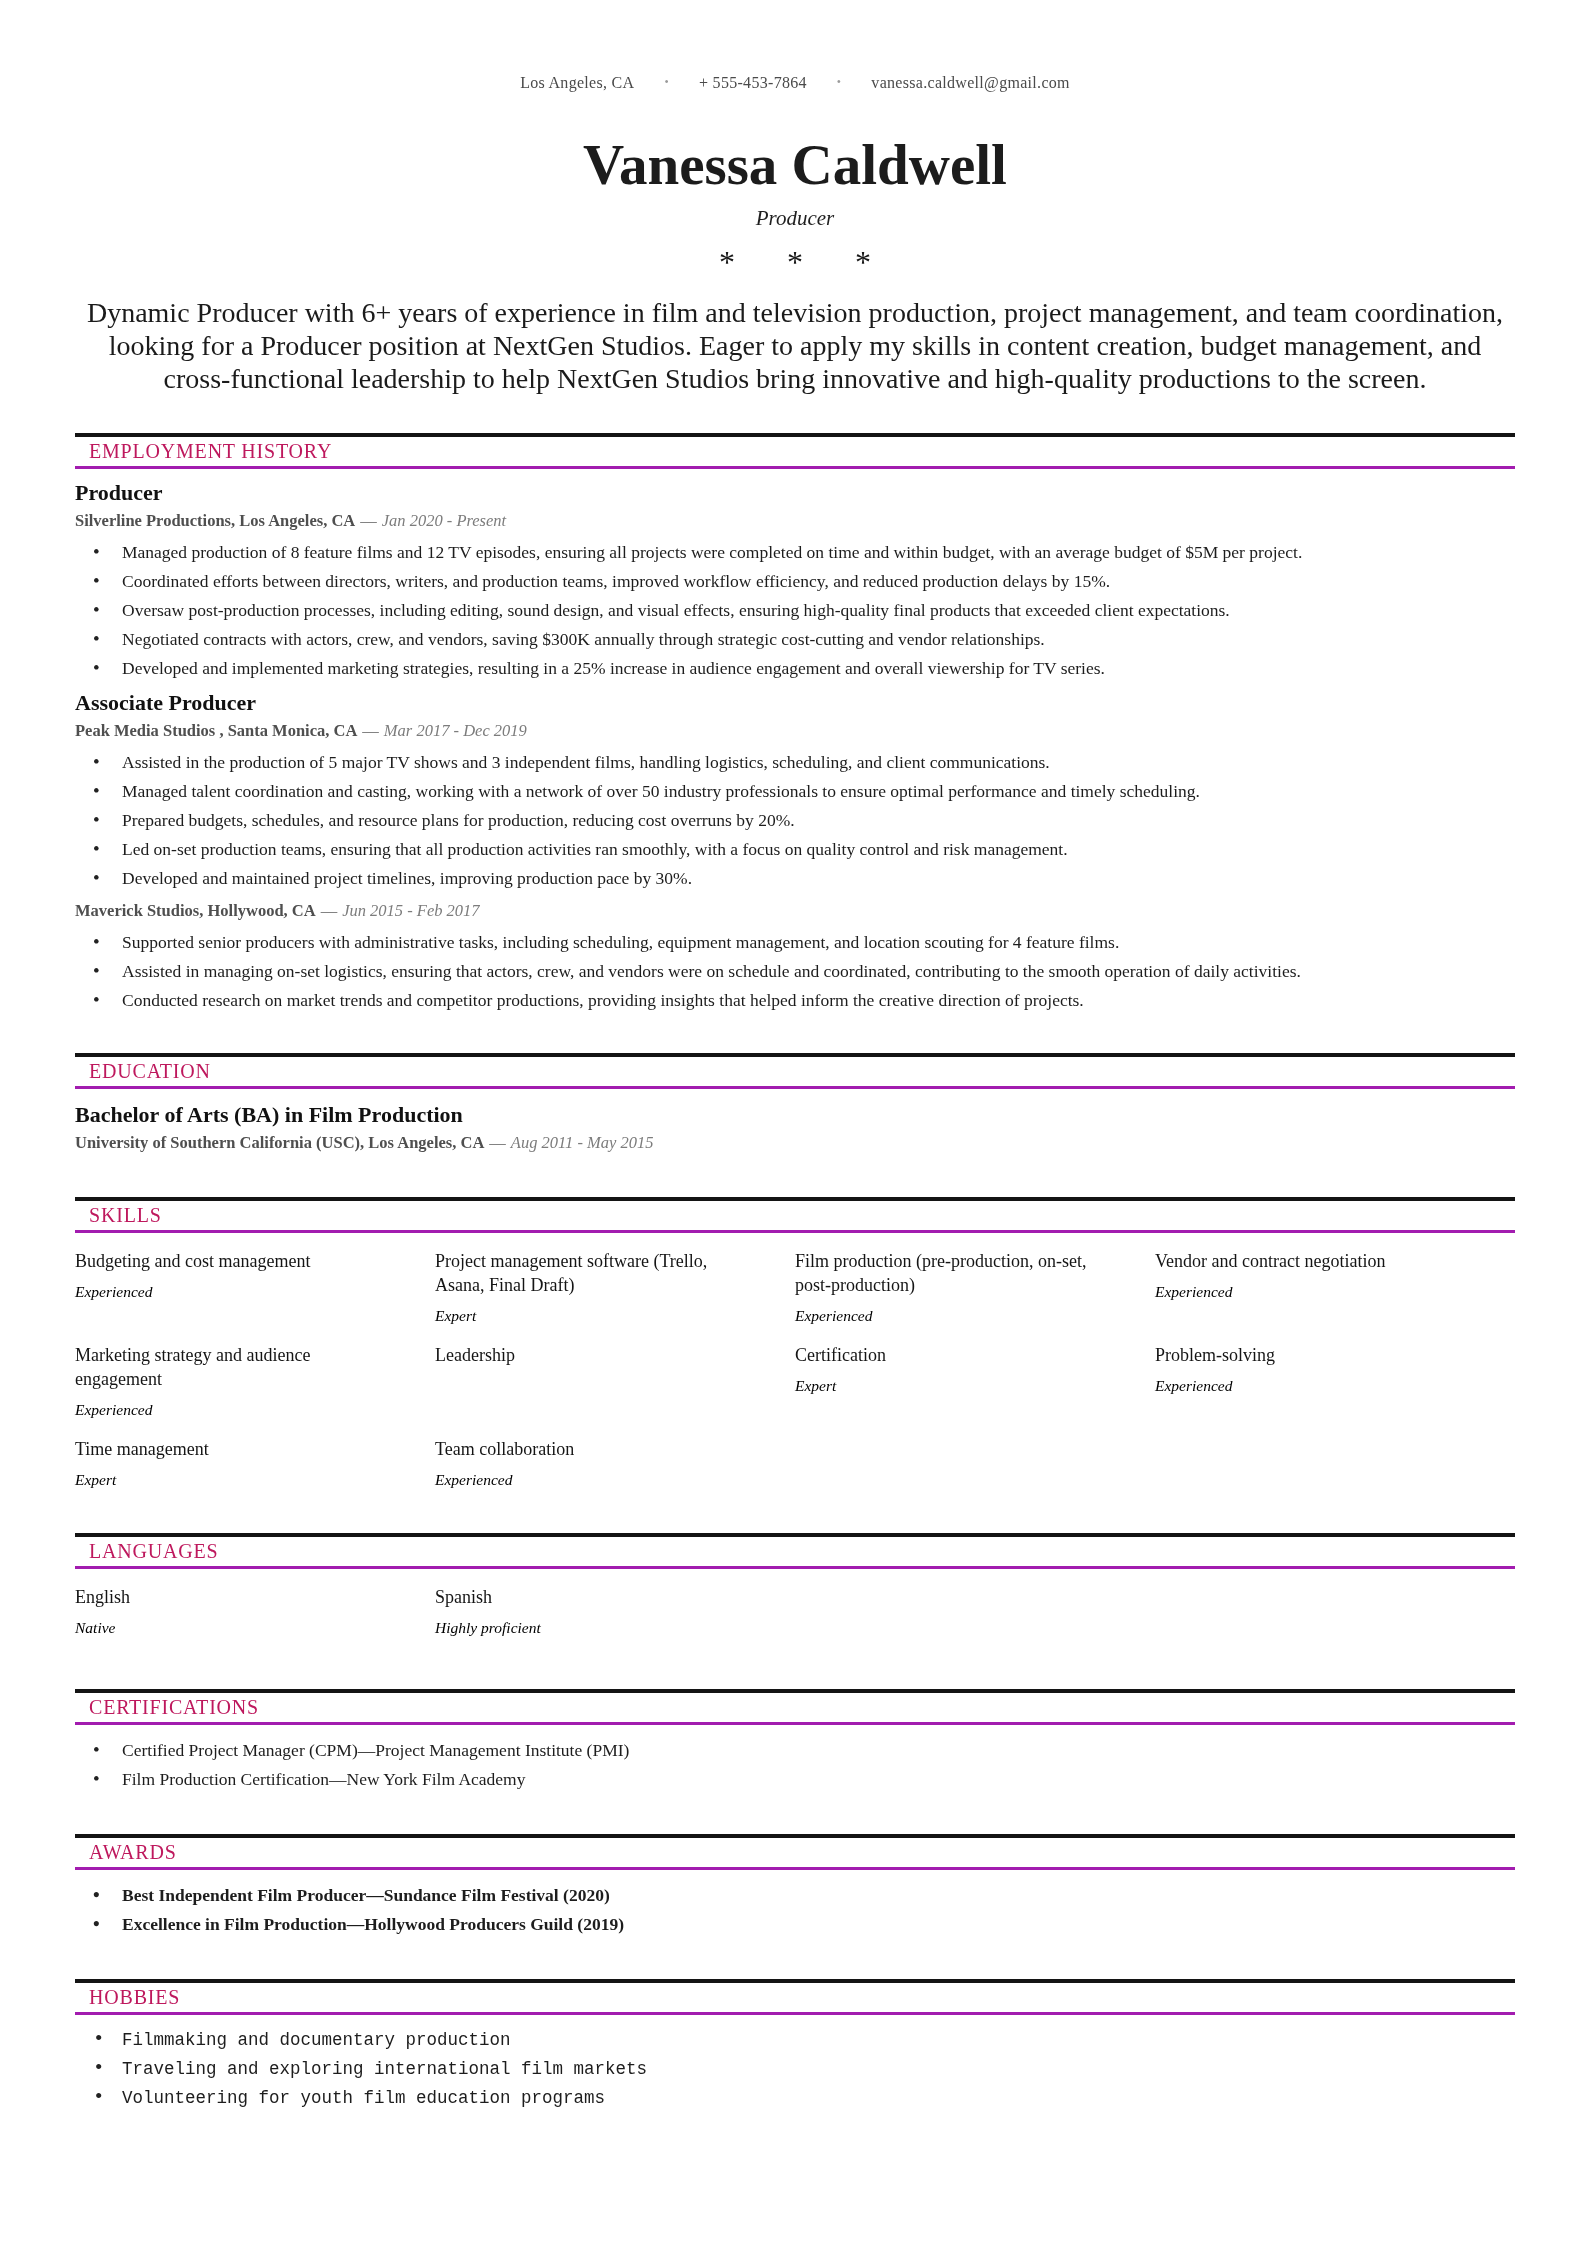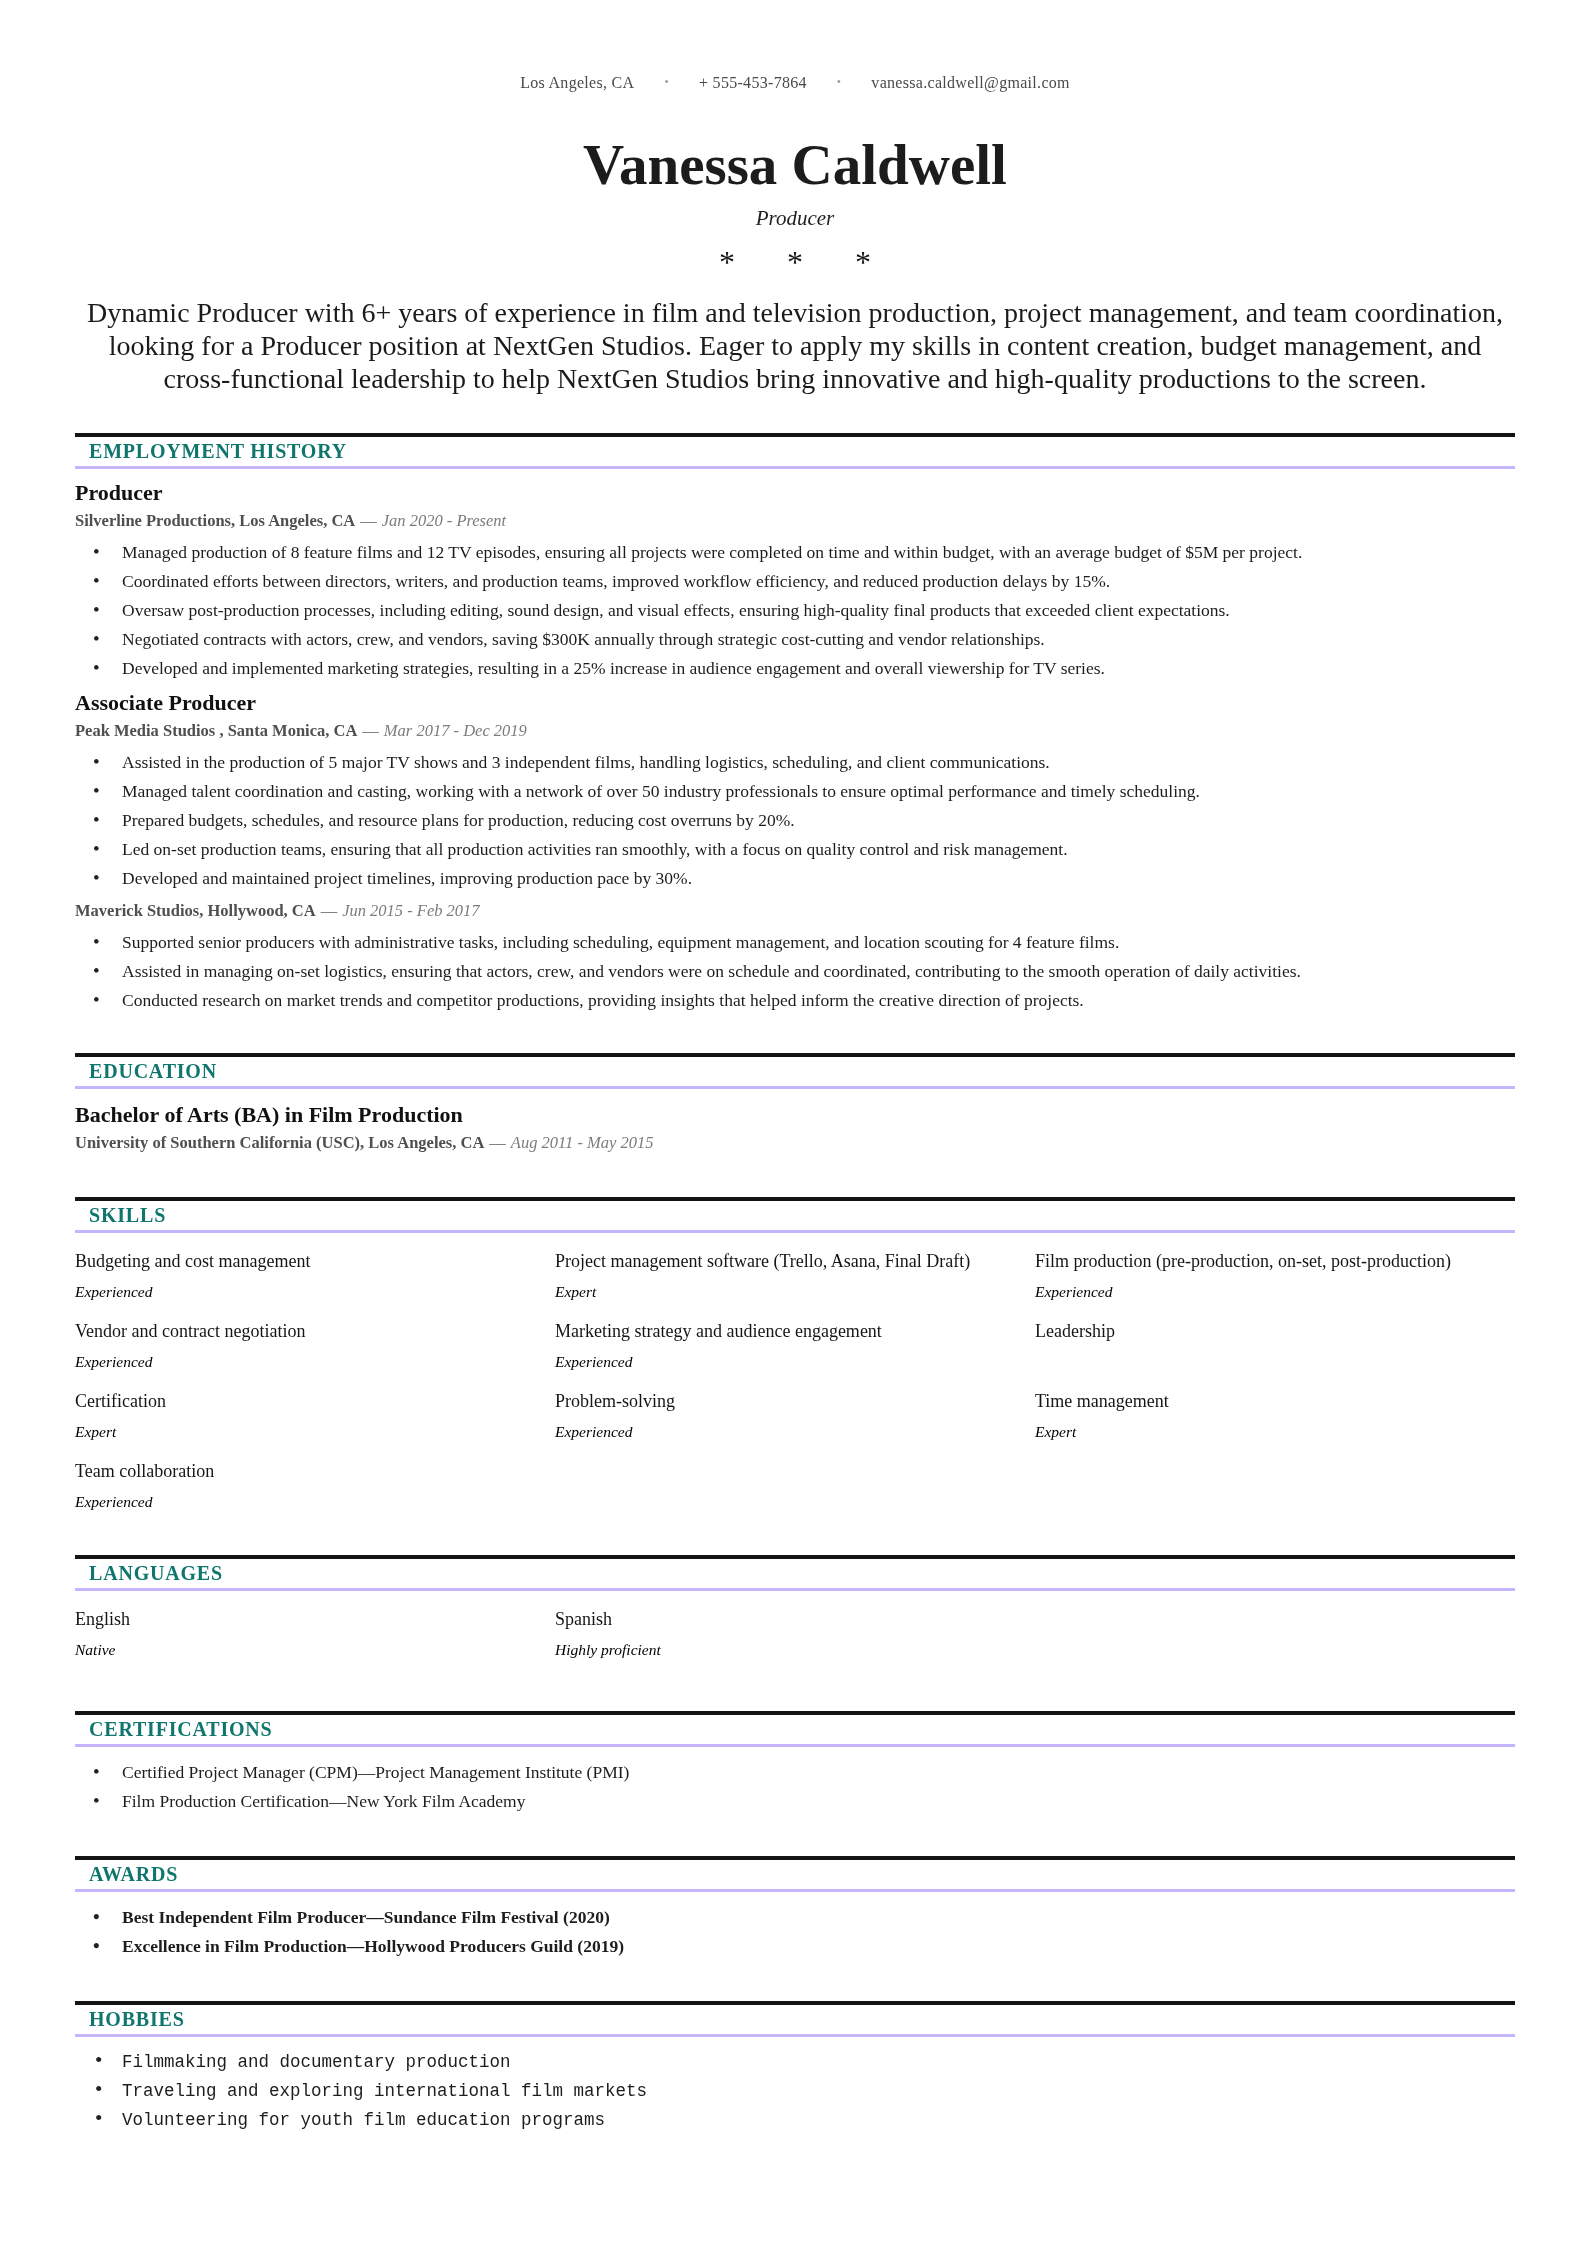--- a/index.html
+++ b/index.html
@@ -18,24 +18,24 @@
   .contact .sep { color: #9a9a9a; font-size: 12px; margin: 0 30px; vertical-align: 2px; }
   .name { text-align: center; font-size: 57px; line-height: 60px; font-weight: 700; color: #1c1c1c; margin: 42px 0 0 0; letter-spacing: 0px; }
   .role { text-align: center; font-style: italic; font-size: 21px; line-height: 28px; margin-top: 9px; color: #1f1f1f; }
   .ornament { text-align: center; font-size: 32px; line-height: 34px; margin-top: 13px; letter-spacing: 22px; padding-left: 22px; color: #181818; }
   .summary { text-align: center; font-size: 28px; line-height: 33px; margin: 17px 0 0 0; color: #1b1b1b; }
 
   
   .section { margin-top: 38px; }
   .sec-h {
     border-top: 4px solid #141414;
-    border-bottom: 3px solid #c4b5fd;
+    border-bottom: 3px solid #a21caf;
     padding: 3px 0 4px 14px;
-    font-size: 20px; line-height: 22px; font-weight: 700;
-    letter-spacing: 0.8px; color: #0f766e;
+    font-size: 20px; line-height: 22px; font-weight: 400;
+    letter-spacing: 0.8px; color: #be185d;
   }
 
   
   .job { margin-top: 11px; }
   .job-title { font-size: 22px; line-height: 26px; font-weight: 700; color: #111; margin: 0; }
   .job-sub { margin-top: 4px; font-size: 16.5px; line-height: 21px; color: #7c7c7c; }
   .job-sub .company { font-weight: 700; color: #4f4f4f; }
   .job-sub .dash { color: #6f6f6f; margin: 0 5px; }
   .job-sub .dates { font-style: italic; color: #7c7c7c; }
 
@@ -43,21 +43,21 @@
   ul.bullets li {
     position: relative; padding-left: 47px;
     font-size: 17.5px; line-height: 21px; margin-bottom: 8px; color: #1d1d1d;
   }
   ul.bullets li::before {
     content: "•"; position: absolute; left: 18px; top: -1px;
     font-size: 19px; color: #222;
   }
 
   
-  .grid2 { display: grid; grid-template-columns: 1fr 1fr 1fr; margin-top: 16px; }
+  .grid2 { display: grid; grid-template-columns: 1fr 1fr 1fr 1fr; margin-top: 16px; }
   .cell { margin-bottom: 18px; min-height: 52px; padding-right: 40px; }
   .cell .nm { font-size: 18px; line-height: 24px; color: #151515; }
   .cell .lv { margin-top: 9px; font-size: 15.5px; line-height: 19px; font-style: italic; color: #000000; }
 
   
   .degree { font-size: 22px; line-height: 26px; font-weight: 700; color: #111; margin: 13px 0 0 0; }
 </style>
 </head>
 <body>
 

